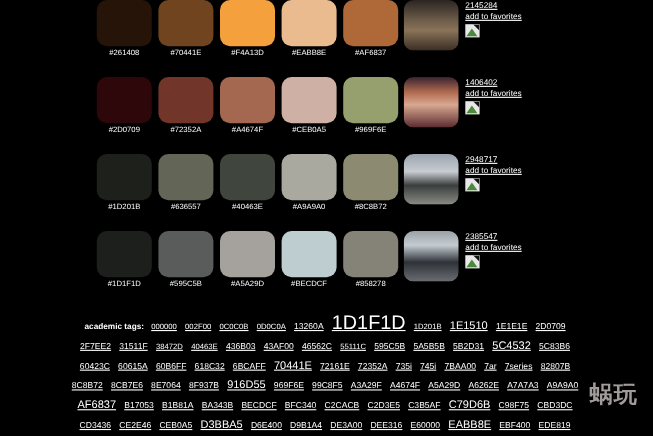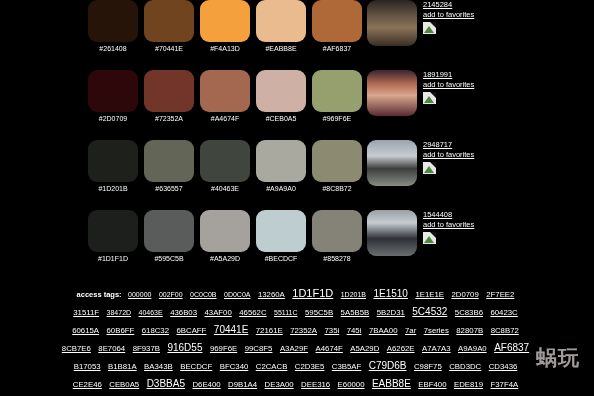--- a/index.html
+++ b/index.html
@@ -127,21 +127,21 @@
   .tag {
     color: #ffffff;
     text-decoration: underline;
     white-space: nowrap;
     margin-right: 3px;
     display: inline-block;
   }
   .tag.w1 { font-size: 7px; }
   .tag.w2 { font-size: 7.8px; }
   .tag.w4 { font-size: 10px; }
-  .tag.w5 { font-size: 11px; }
+  .tag.w5 { font-size: 18px; }
 
   
   #watermark {
     position: absolute;
     right: 14px;
     bottom: 24px;
     font-size: 21px;
     font-weight: bold;
     color: #d8cfcf;
     opacity: 0.75;
@@ -208,21 +208,21 @@
         </div>
         <div class="swatch-cell">
           <div class="swatch-chip" style="background: rgb(150, 159, 110);"></div>
           <div class="swatch-hex">#969F6E</div>
         </div>
       </div>
       <div class="row-thumb">
         <div class="th-inner" style="background: linear-gradient(180deg,#3a2430 0%,#b06a50 30%,#d8a890 55%,#5a2a30 100%);"></div>
       </div>
       <div class="row-meta">
-        <a href="#">1891991</a>
+        <a href="#">1406402</a>
         <a href="#">add to favorites</a>
         <div class="broken-img"></div>
       </div>
     </div>
     <div class="palette-row">
       <div class="swatch-strip">
         <div class="swatch-cell">
           <div class="swatch-chip" style="background: rgb(29, 32, 27);"></div>
           <div class="swatch-hex">#1D201B</div>
         </div>
@@ -272,25 +272,25 @@
         </div>
         <div class="swatch-cell">
           <div class="swatch-chip" style="background: rgb(133, 130, 120);"></div>
           <div class="swatch-hex">#858278</div>
         </div>
       </div>
       <div class="row-thumb">
         <div class="th-inner" style="background: linear-gradient(180deg,#9aa0a6 0%,#c4ccd2 28%,#2e3238 62%,#6a6e72 100%);"></div>
       </div>
       <div class="row-meta">
-        <a href="#">1544408</a>
+        <a href="#">2385547</a>
         <a href="#">add to favorites</a>
         <div class="broken-img"></div>
       </div>
     </div>
   </div>
 
 <div id="tag-cloud">
-  <span id="related-label">access tags:</span>
+  <span id="related-label">academic tags:</span>
   <span id="tag-lines-holder"><a href="#" class="tag w1">000000</a> <a href="#" class="tag w1">002F00</a> <a href="#" class="tag w1">0C0C0B</a> <a href="#" class="tag w1">0D0C0A</a> <a href="#" class="tag w2">13260A</a> <a href="#" class="tag w5">1D1F1D</a> <a href="#" class="tag w1">1D201B</a> <a href="#" class="tag w4">1E1510</a> <a href="#" class="tag w2">1E1E1E</a> <a href="#" class="tag w2">2D0709</a> <a href="#" class="tag w2">2F7EE2</a> <a href="#" class="tag w2">31511F</a> <a href="#" class="tag w1">38472D</a> <a href="#" class="tag w1">40463E</a> <a href="#" class="tag w2">436B03</a> <a href="#" class="tag w2">43AF00</a> <a href="#" class="tag w2">46562C</a> <a href="#" class="tag w1">55111C</a> <a href="#" class="tag w2">595C5B</a> <a href="#" class="tag w2">5A5B5B</a> <a href="#" class="tag w2">5B2D31</a> <a href="#" class="tag w4">5C4532</a> <a href="#" class="tag w2">5C83B6</a> <a href="#" class="tag w2">60423C</a> <a href="#" class="tag w2">60615A</a> <a href="#" class="tag w2">60B6FF</a> <a href="#" class="tag w2">618C32</a> <a href="#" class="tag w2">6BCAFF</a> <a href="#" class="tag w4">70441E</a> <a href="#" class="tag w2">72161E</a> <a href="#" class="tag w2">72352A</a> <a href="#" class="tag w2">735i</a> <a href="#" class="tag w2">745i</a> <a href="#" class="tag w2">7BAA00</a> <a href="#" class="tag w2">7ar</a> <a href="#" class="tag w2">7series</a> <a href="#" class="tag w2">82807B</a> <a href="#" class="tag w2">8C8B72</a> <a href="#" class="tag w2">8CB7E6</a> <a href="#" class="tag w2">8E7064</a> <a href="#" class="tag w2">8F937B</a> <a href="#" class="tag w4">916D55</a> <a href="#" class="tag w2">969F6E</a> <a href="#" class="tag w2">99C8F5</a> <a href="#" class="tag w2">A3A29F</a> <a href="#" class="tag w2">A4674F</a> <a href="#" class="tag w2">A5A29D</a> <a href="#" class="tag w2">A6262E</a> <a href="#" class="tag w2">A7A7A3</a> <a href="#" class="tag w2">A9A9A0</a> <a href="#" class="tag w4">AF6837</a> <a href="#" class="tag w2">B17053</a> <a href="#" class="tag w2">B1B81A</a> <a href="#" class="tag w2">BA343B</a> <a href="#" class="tag w2">BECDCF</a> <a href="#" class="tag w2">BFC340</a> <a href="#" class="tag w2">C2CACB</a> <a href="#" class="tag w2">C2D3E5</a> <a href="#" class="tag w2">C3B5AF</a> <a href="#" class="tag w4">C79D6B</a> <a href="#" class="tag w2">C98F75</a> <a href="#" class="tag w2">CBD3DC</a> <a href="#" class="tag w2">CD3436</a> <a href="#" class="tag w2">CE2E46</a> <a href="#" class="tag w2">CEB0A5</a> <a href="#" class="tag w4">D3BBA5</a> <a href="#" class="tag w2">D6E400</a> <a href="#" class="tag w2">D9B1A4</a> <a href="#" class="tag w2">DE3A00</a> <a href="#" class="tag w2">DEE316</a> <a href="#" class="tag w2">E60000</a> <a href="#" class="tag w4">EABB8E</a> <a href="#" class="tag w2">EBF400</a> <a href="#" class="tag w2">EDE819</a> <a href="#" class="tag w2">F37F4A</a>  <a href="#" class="tag w4">F4A13D</a>  <a href="#" class="tag w4">FFFF00</a> <a href="#" class="tag w5">academic</a> <a href="#" class="tag w5">academics</a> <a href="#" class="tag w4">access</a>                                                         </span>
 </div>
 
 <div id="watermark">蜗玩</div>
 
 </body></html>

